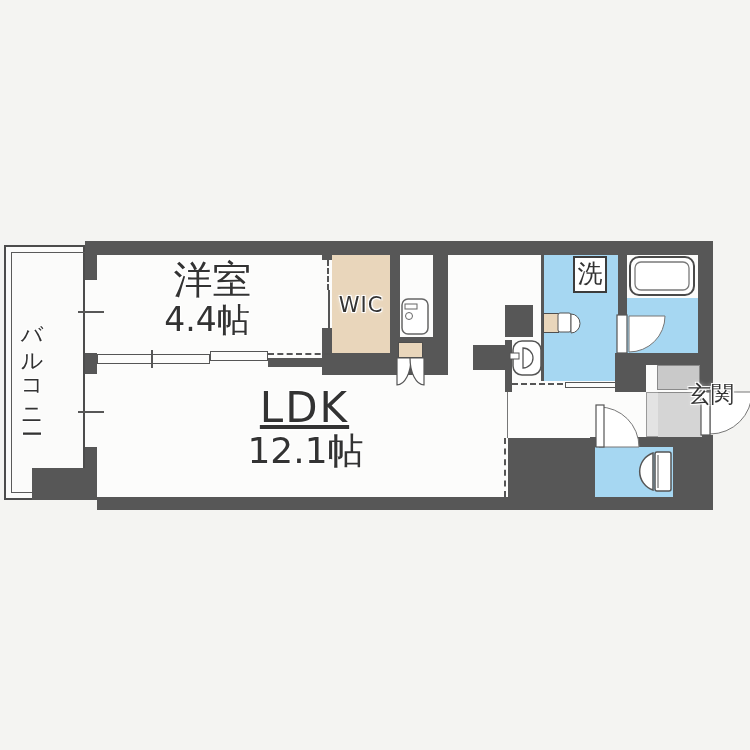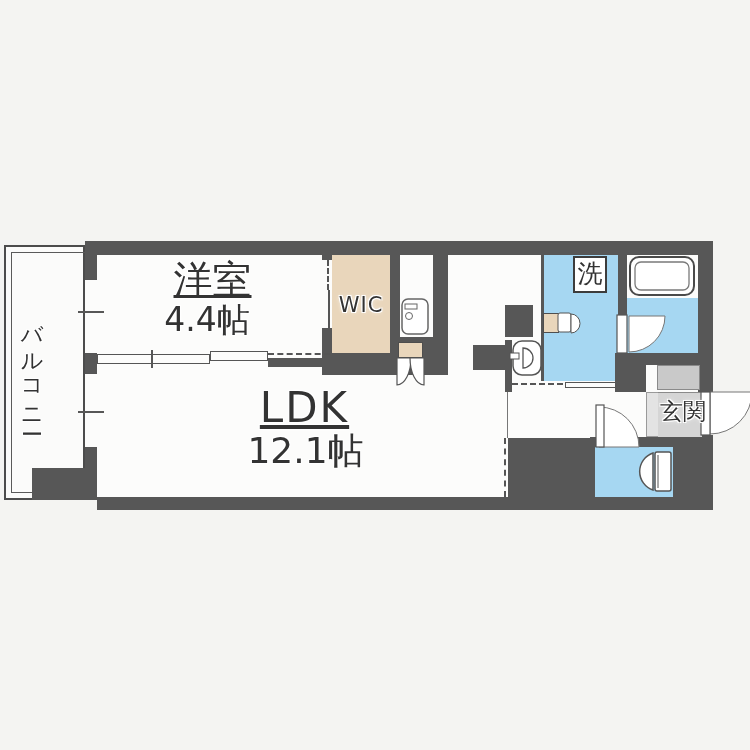--- a/index.html
+++ b/index.html
@@ -131,18 +131,18 @@
     <path d="M 599 447 L 599 407 A 40 40 0 0 1 639 447 Z" fill="#ffffff" stroke="#777" stroke-width="1"></path>
     <rect x="596" y="405" width="8" height="42" fill="#ffffff" stroke="#555" stroke-width="1.2"></rect>
   </g>
 
   <g>
     <path d="M 710 392 L 710 434 A 42 42 0 0 0 752 392 Z" fill="#ffffff" stroke="#777" stroke-width="1"></path>
     <rect x="701" y="392" width="9" height="43" fill="#ffffff" stroke="#555" stroke-width="1.2"></rect>
   </g>
 </svg>
 
-<div class="label" style="left:130px;top:260px;width:165px;font-size:39px;text-decoration:underline;">洋室</div>
+<div class="label" style="left:130px;top:260px;width:165px;font-size:39px;">洋室</div>
 <div class="label" style="left:127px;top:303px;width:160px;font-size:33px;">4.4帖</div>
 <div class="label" style="left:330px;top:294px;width:62px;font-size:21px;letter-spacing:1px;">WIC</div>
 <div class="label" style="left:222px;top:386px;width:165px;font-size:42px;letter-spacing:2px;text-decoration:underline;">LDK</div>
 <div class="label" style="left:213px;top:432px;width:185px;font-size:36px;">12.1帖</div>
-<div class="label" style="left:646px;top:399px;width:74px;font-size:23px;z-index:5;">玄関</div>
+<div class="label" style="left:646px;top:382px;width:74px;font-size:23px;z-index:5;padding-left:28px;">玄関</div>
 
 </body></html>

